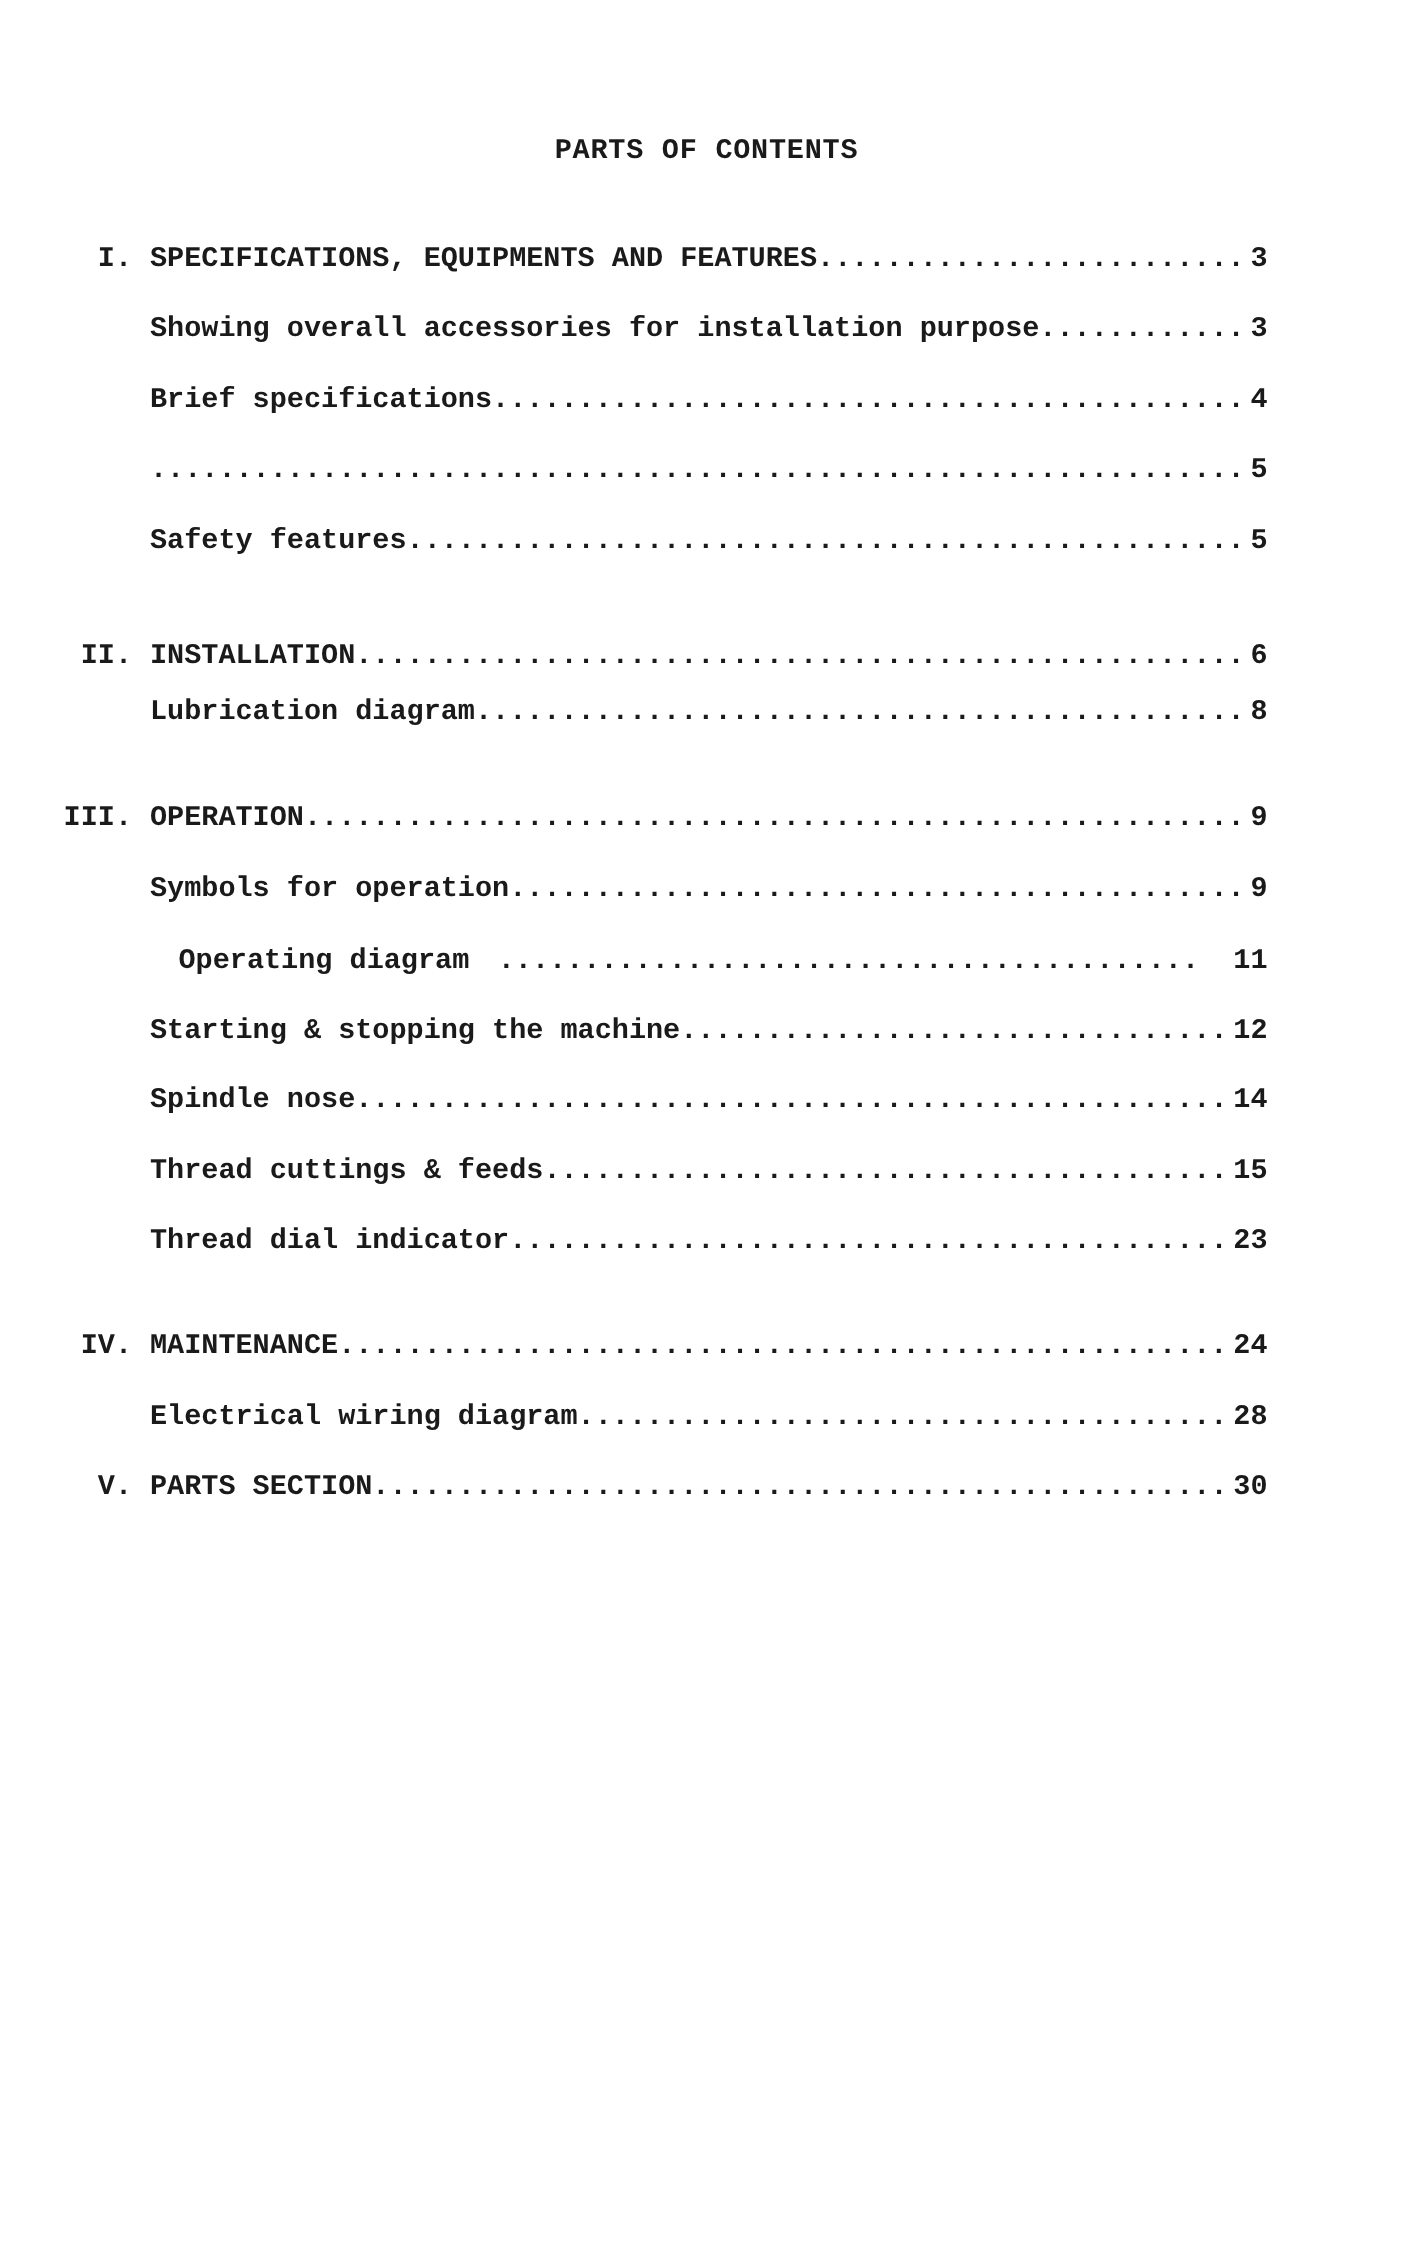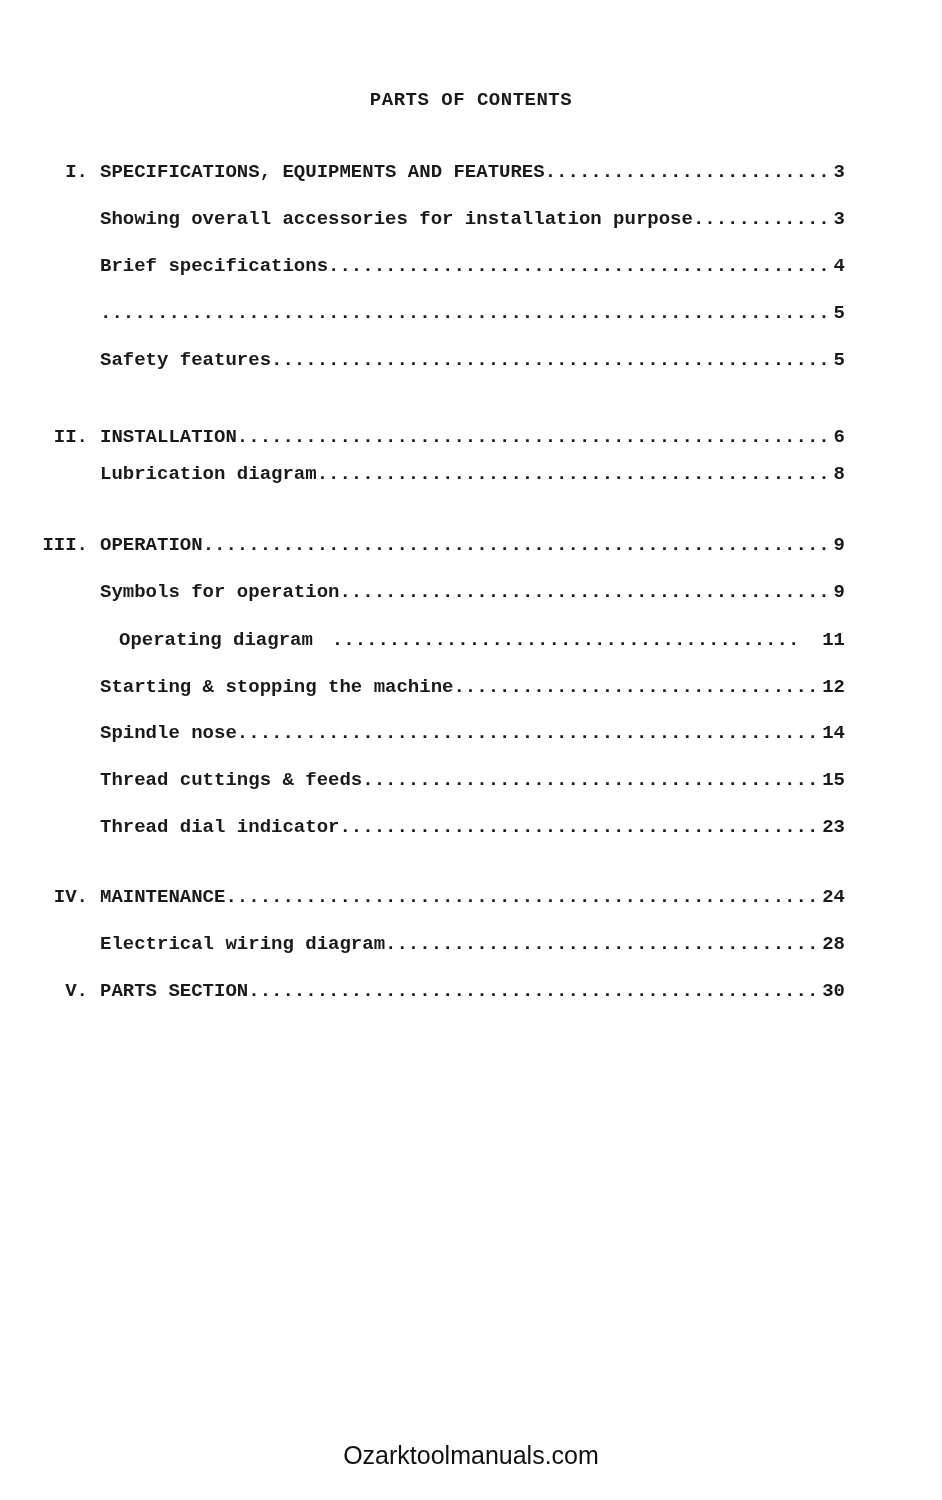--- a/index.html
+++ b/index.html
@@ -160,15 +160,14 @@
   </div>
 
   <div class="toc-row r15">
     <span class="numeral"></span><span class="entry-title">Electrical wiring diagram</span><span class="dot-leader">..........................................................................................</span><span class="page-num">28</span>
   </div>
 
   <div class="toc-row r16">
     <span class="numeral">V.</span><span class="entry-title">PARTS SECTION</span><span class="dot-leader">..........................................................................................</span><span class="page-num">30</span>
   </div>
 
-  <div class="watermark">Ozarktoolmanuals.com</div>
 
 </div>
 
 </body></html>

